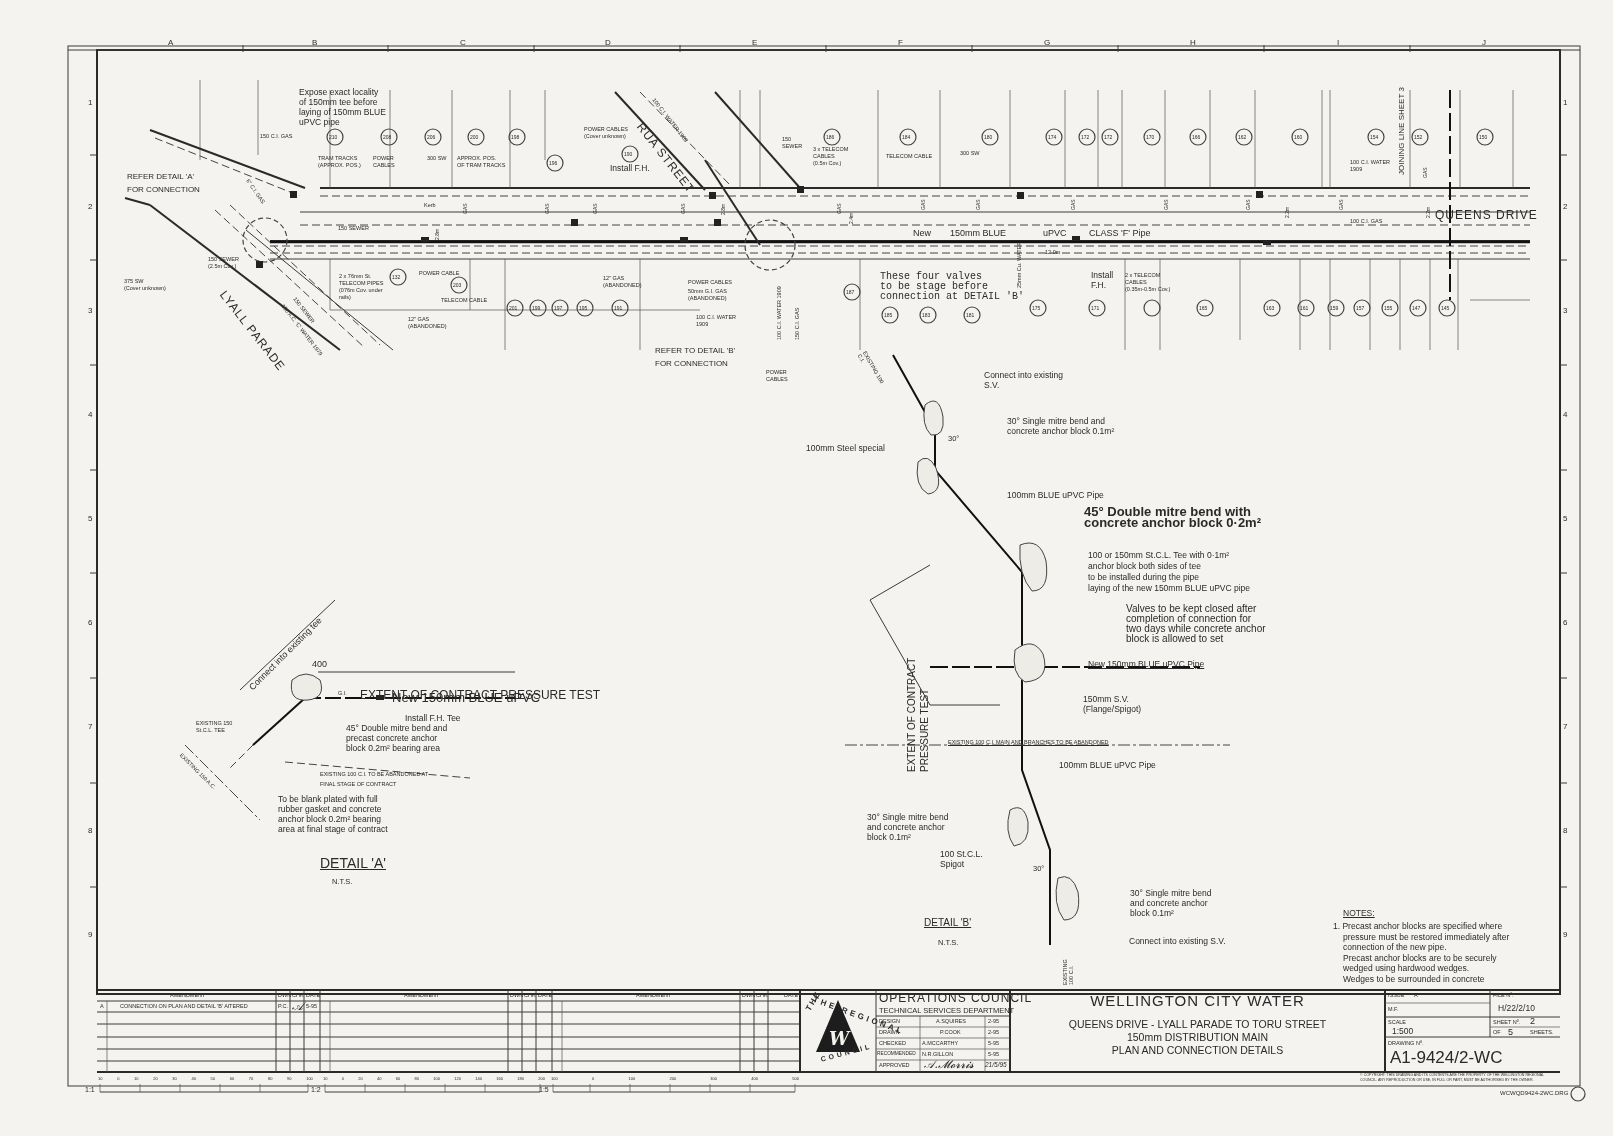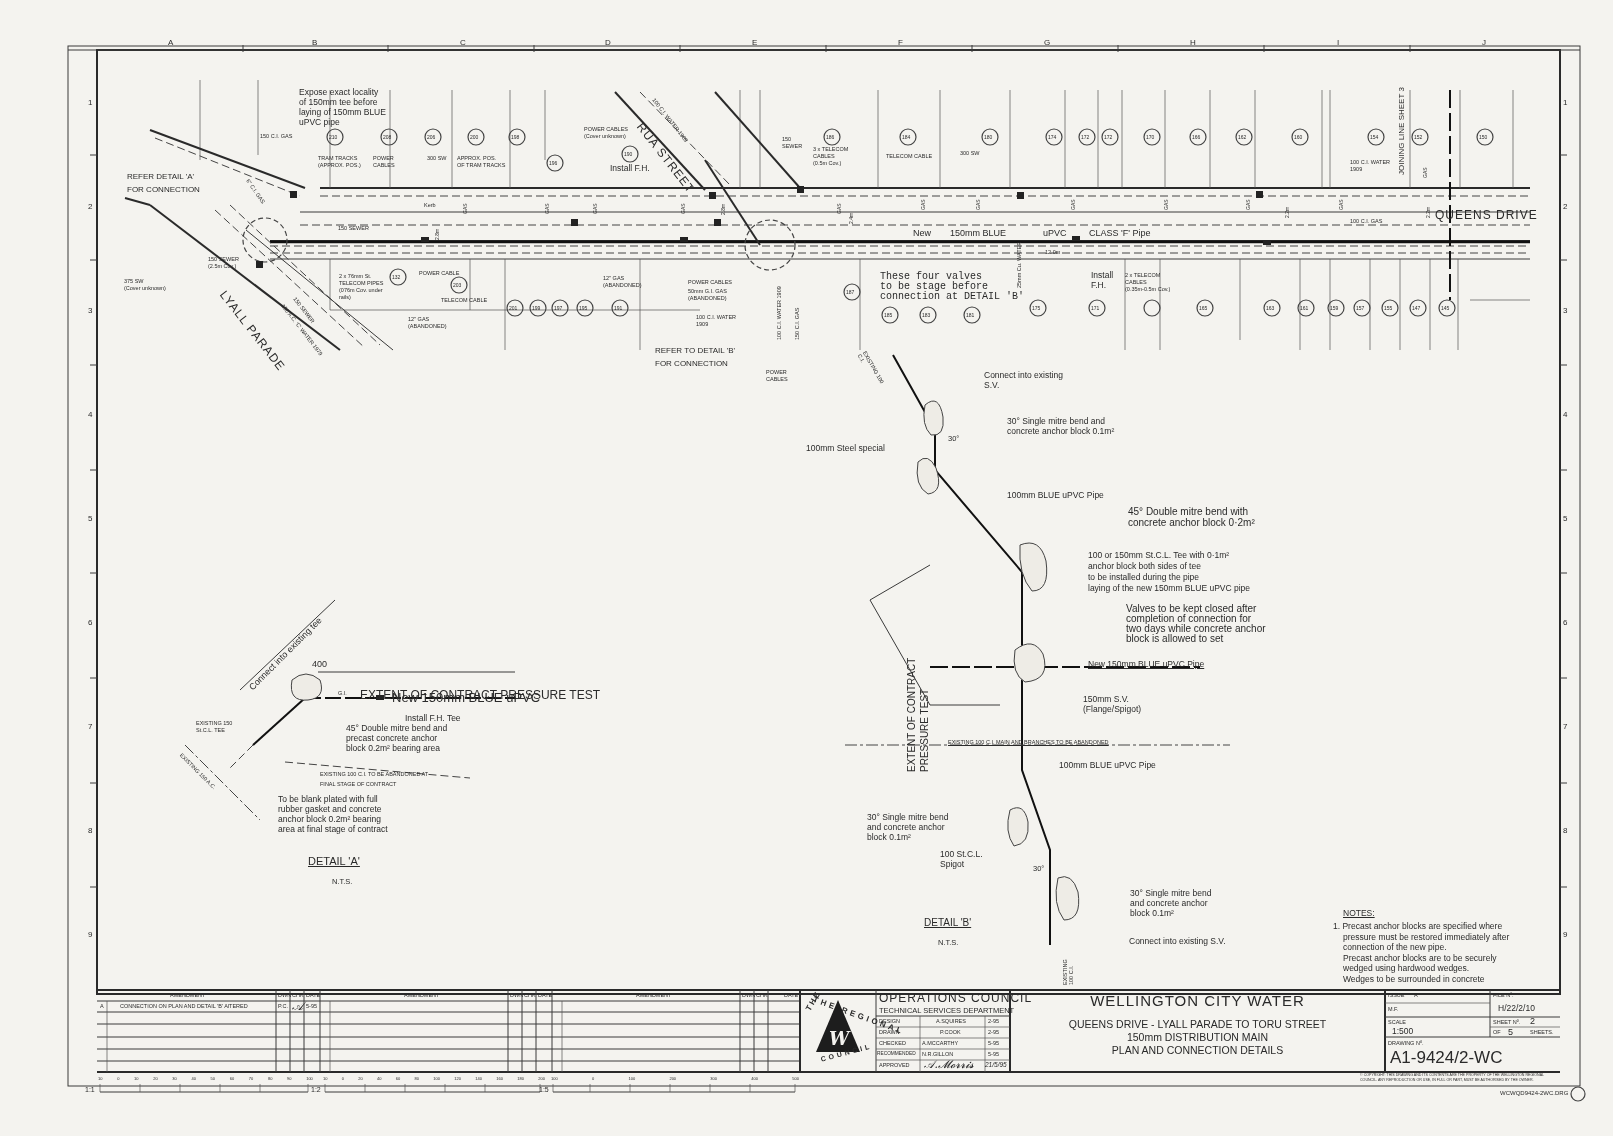--- a/index.html
+++ b/index.html
@@ -463,39 +463,39 @@
 <div class="tb" style="left:320px;top:769px;font-size:5.5px;line-height:10px;">
     <div>EXISTING 100 C.I. TO BE ABANDONED AT</div>
     <div>FINAL STAGE OF CONTRACT</div>
   </div>
 <div class="tb" style="left:278px;top:794px;font-size:8.5px;line-height:10px;">
     <div>To be blank plated with full</div>
     <div>rubber gasket and concrete</div>
     <div>anchor block 0.2m² bearing</div>
     <div>area at final stage of contract</div>
   </div>
-<div class="tb" style="left:308px;top:855px;font-size:11px;text-decoration:underline;">DETAIL 'A'</div>
+<div class="tb" style="left:320px;top:855px;font-size:14px;text-decoration:underline;">DETAIL 'A'</div>
 <div class="tb" style="left:332px;top:877px;font-size:7.5px;">N.T.S.</div>
 
 <div class="tb" style="left:867px;top:350px;font-size:5.5px;transform:rotate(60deg);transform-origin:left top;line-height:6px;">
     <div>EXISTING 100</div>
     <div>C.I.</div>
   </div>
 <div class="tb" style="left:984px;top:370px;font-size:8.5px;line-height:10px;">
     <div>Connect into existing</div>
     <div>S.V.</div>
   </div>
 <div class="tb" style="left:1007px;top:416px;font-size:8.5px;line-height:10px;">
     <div>30° Single mitre bend and</div>
     <div>concrete anchor block 0.1m²</div>
   </div>
 <div class="tb" style="left:948px;top:434px;font-size:7.5px;">30°</div>
 <div class="tb" style="left:806px;top:443px;font-size:8.5px;">100mm Steel special</div>
 <div class="tb" style="left:1007px;top:490px;font-size:8.5px;">100mm BLUE uPVC Pipe</div>
-<div class="tb" style="left:1128px;top:506px;font-size:10px;line-height:11px;">
+<div class="tb" style="left:1084px;top:506px;font-size:13px;line-height:11px;font-weight:bold;">
     <div>45° Double mitre bend with</div>
     <div>concrete anchor block 0·2m²</div>
   </div>
 <div class="tb" style="left:1088px;top:550px;font-size:8.5px;line-height:11px;">
     <div>100 or 150mm St.C.L. Tee with 0·1m²</div>
     <div>anchor block both sides of tee</div>
     <div>to be installed during the pipe</div>
     <div>laying of the new 150mm BLUE uPVC pipe</div>
   </div>
 <div class="tb" style="left:1126px;top:604px;font-size:10px;line-height:10px;">

